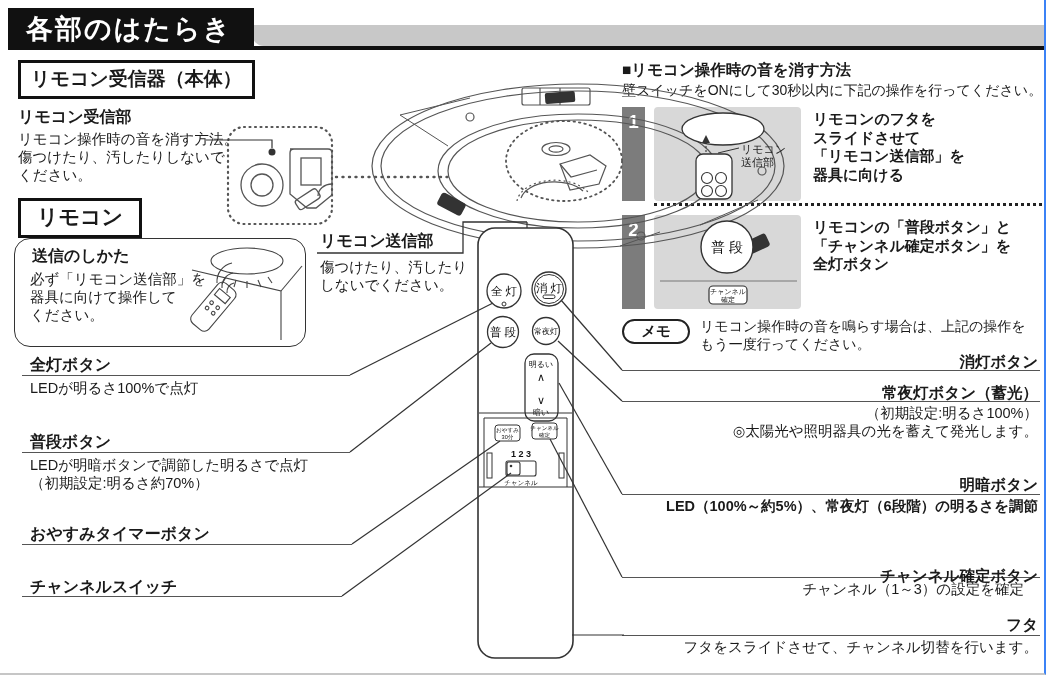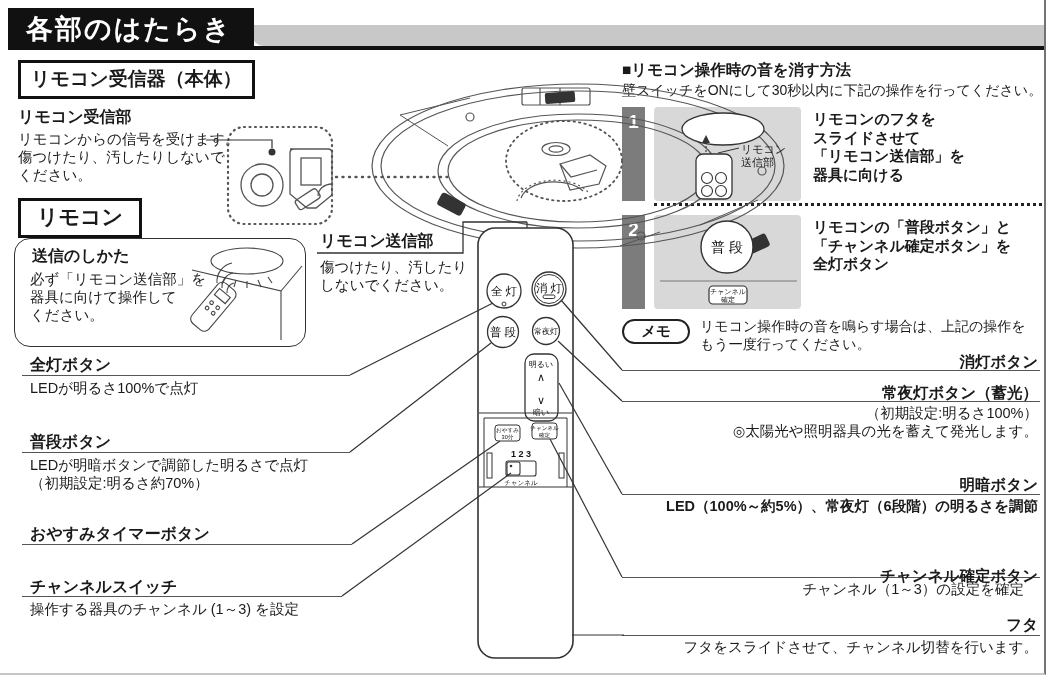--- a/index.html
+++ b/index.html
@@ -1,19 +1,19 @@
 <!DOCTYPE html>
 <html><head>
 <meta charset="utf-8">
 <style>
   html,body{margin:0;padding:0;background:#eee;}
   .canvas{
     position:relative;width:1046px;height:675px;background:#fff;overflow:hidden;
     font-family:"Liberation Sans","DejaVu Sans",sans-serif;color:#1a1a1a;
-    border-right:2px solid #737373;border-bottom:2px solid #c6c6c6;box-sizing:border-box;
+    border-right:2px solid #3b82f6;border-bottom:2px solid #c6c6c6;box-sizing:border-box;
   }
   .abs{position:absolute;}
   .svg-layer{position:absolute;left:0;top:0;width:1046px;height:675px;pointer-events:none;z-index:3;}
   
   .banner-black{left:8px;top:8px;width:246px;height:42px;background:#111;z-index:2;}
   .banner-title{left:26px;top:11px;font-size:27px;font-weight:bold;color:#fff;letter-spacing:2px;z-index:4;}
   .banner-tab{left:252px;top:25px;width:794px;height:21px;background:#c8c8c8;border-bottom-left-radius:12px;z-index:1;}
   .banner-rule{left:8px;top:46px;width:1038px;height:4px;background:#111;z-index:2;}
   
   .box-label{border:3px solid #111;font-weight:bold;background:#fff;z-index:2;}
@@ -38,21 +38,21 @@
 <div class="canvas">
 
   <div class="abs banner-black"></div>
   <div class="abs banner-tab"></div>
   <div class="abs banner-rule"></div>
   <div class="abs banner-title">各部のはたらき</div>
 
   <div class="abs box-label" style="left:18px;top:60px;font-size:19px;padding:3px 10px 4px;">リモコン受信器（本体）</div>
   <div class="abs h16" style="left:18px;top:107px;">リモコン受信部</div>
   <div class="abs t14" style="left:18px;top:130px;">
-    <div>リモコンからの信号を受けます。</div>
+    <div>リモコン操作時の音を消す方法。</div>
     <div>傷つけたり、汚したりしないで</div>
     <div>ください。</div>
   </div>
 
   <div class="abs box-label" style="left:18px;top:198px;font-size:21px;padding:2px 16px 4px;">リモコン</div>
   <div class="abs howto-box"></div>
   <div class="abs h16" style="left:32px;top:246px;">送信のしかた</div>
   <div class="abs t14" style="left:30px;top:270px;">
     <div>必ず「リモコン送信部」を</div>
     <div>器具に向けて操作して</div>
@@ -74,21 +74,20 @@
   <div class="abs t14" style="left:30px;top:456px;">
     <div>LEDが明暗ボタンで調節した明るさで点灯</div>
     <div>（初期設定:明るさ約70%）</div>
   </div>
 
   <div class="abs h16" style="left:30px;top:524px;">おやすみタイマーボタン</div>
   <div class="abs uline" style="left:22px;top:544px;width:330px;"></div>
 
   <div class="abs h16" style="left:30px;top:577px;">チャンネルスイッチ</div>
   <div class="abs uline" style="left:22px;top:596px;width:320px;"></div>
-  <div class="abs t14" style="left:30px;top:600px;">操作する器具のチャンネル (1～3) を設定</div>
 
   <div class="abs h16" style="left:622px;top:60px;font-size:15.5px;">■リモコン操作時の音を消す方法</div>
   <div class="abs t14" style="left:622px;top:81px;font-size:14px;">壁スイッチをONにして30秒以内に下記の操作を行ってください。</div>
 
   <div class="abs step-tab" style="top:107px;">1</div>
   <div class="abs step-fig" style="top:107px;"></div>
   <div class="abs step-text" style="top:110px;">
     <div>リモコンのフタを</div>
     <div>スライドさせて</div>
     <div>「リモコン送信部」を</div>

